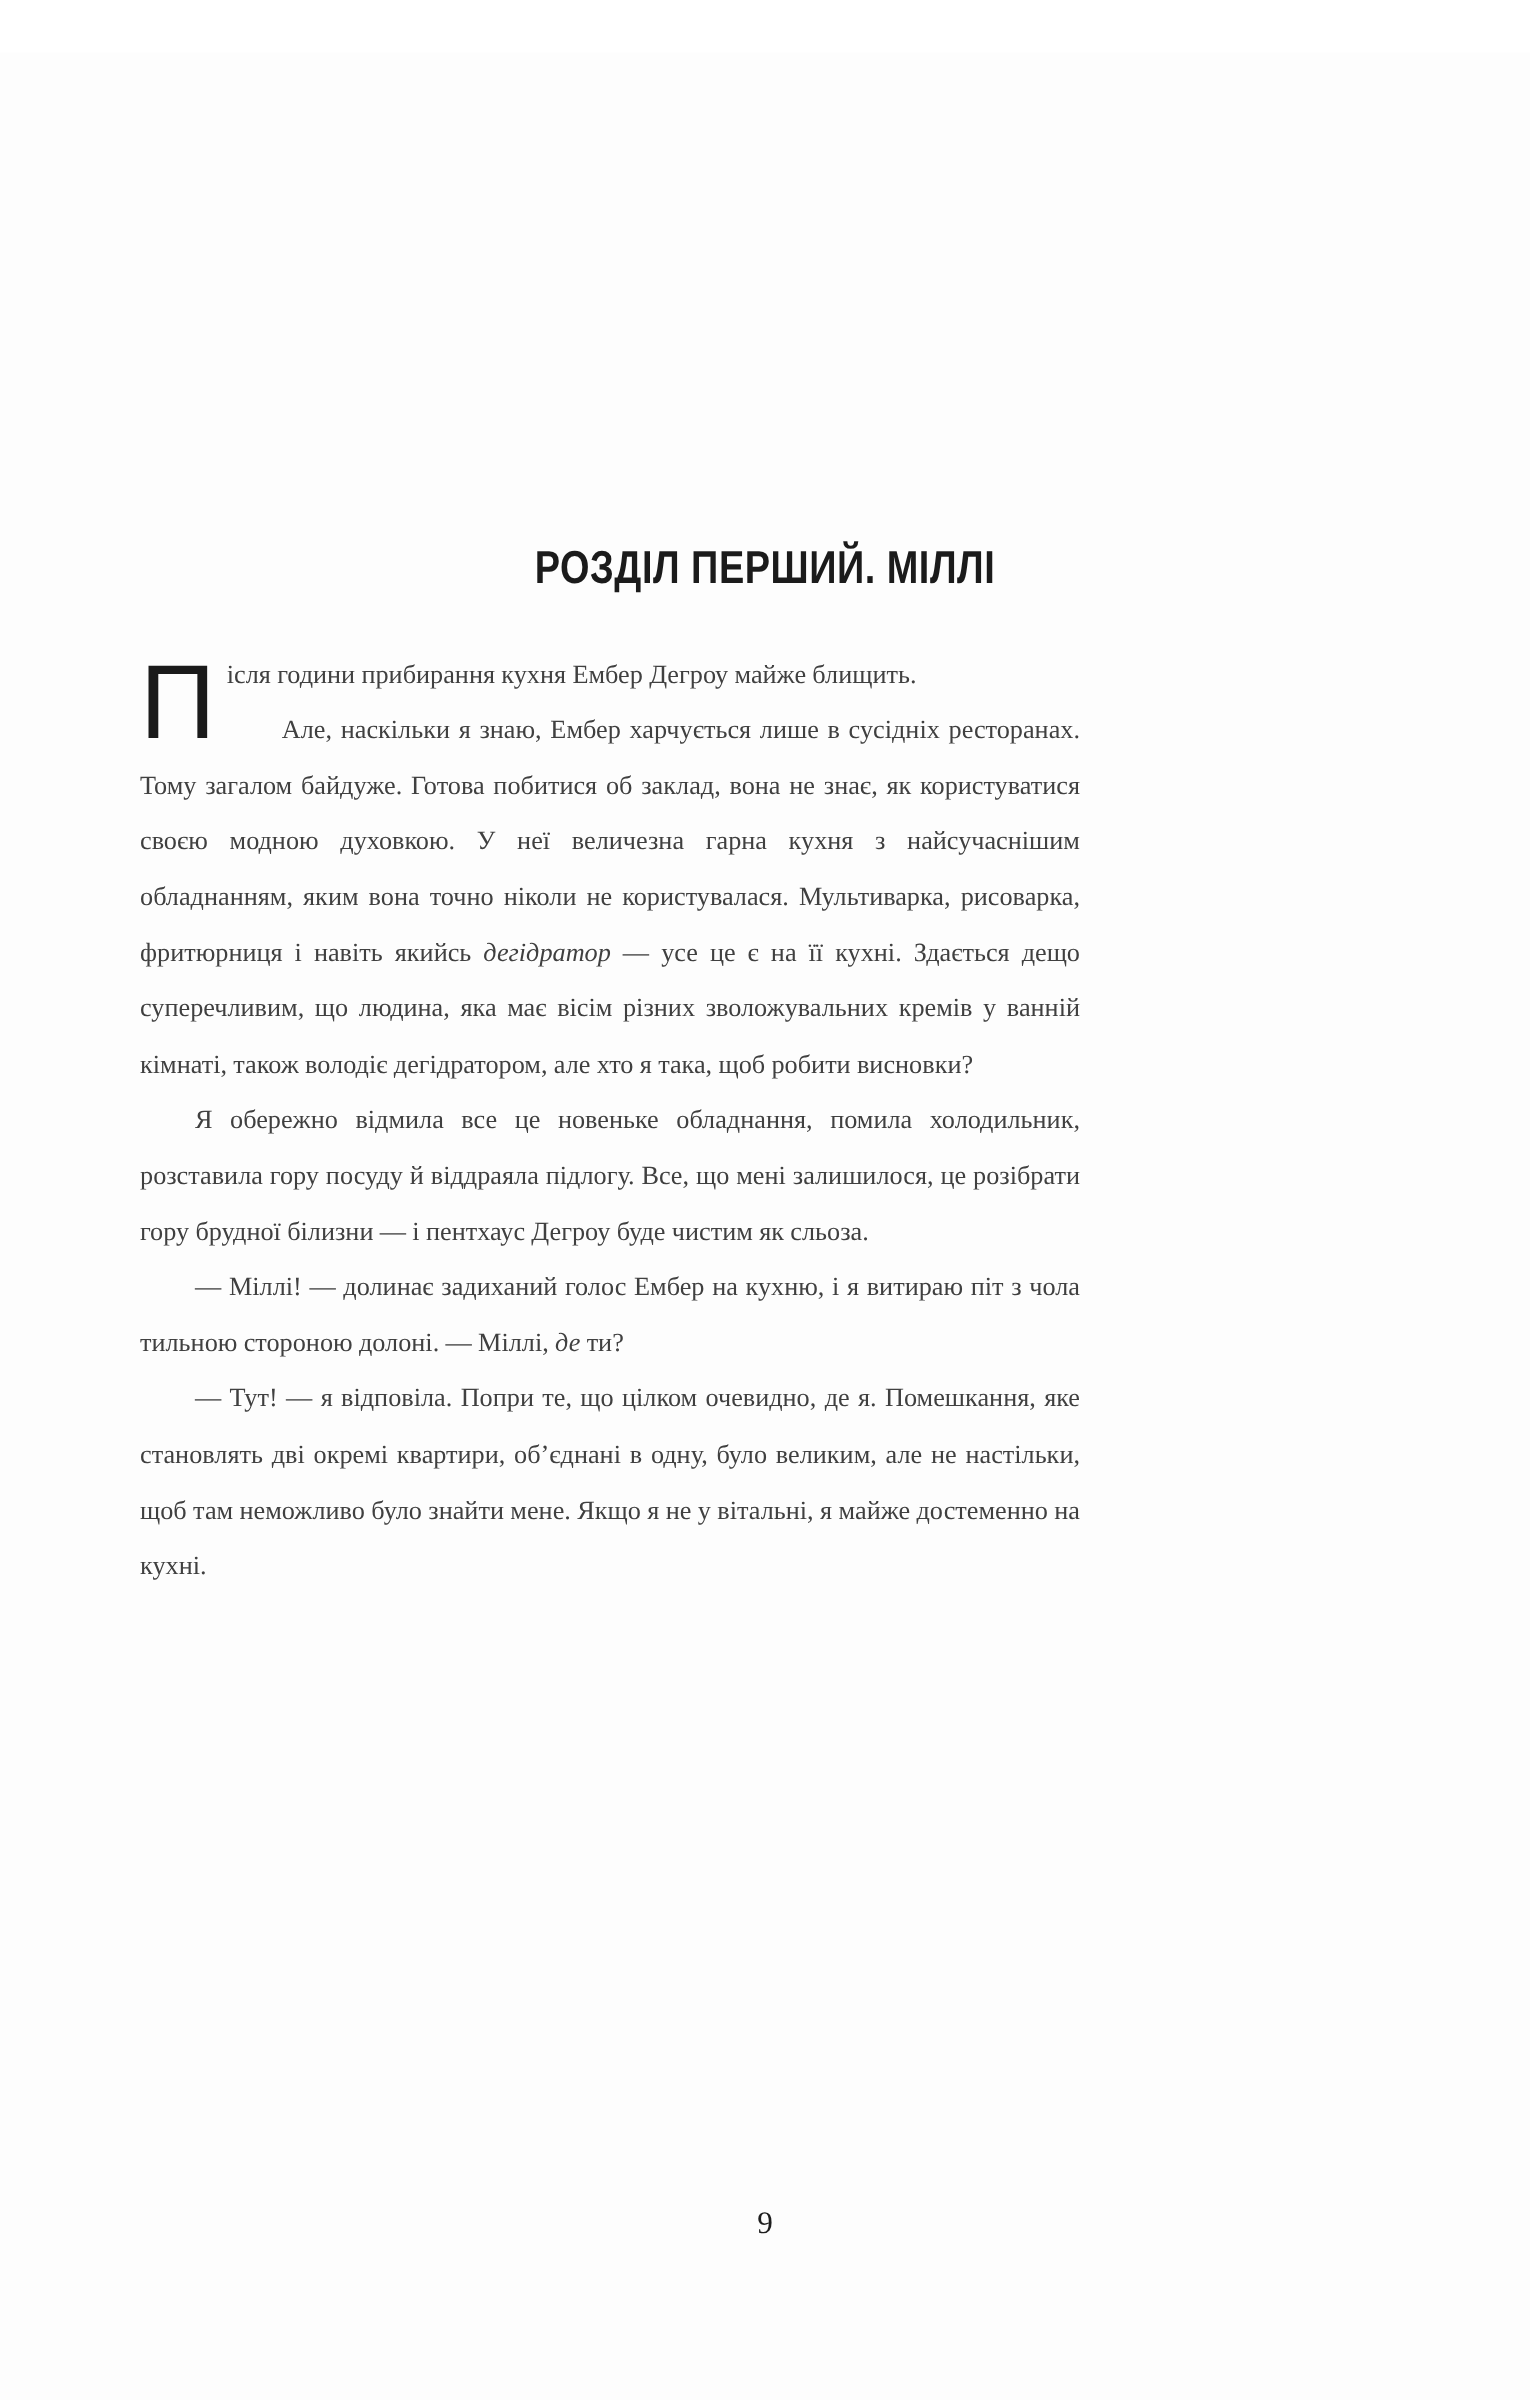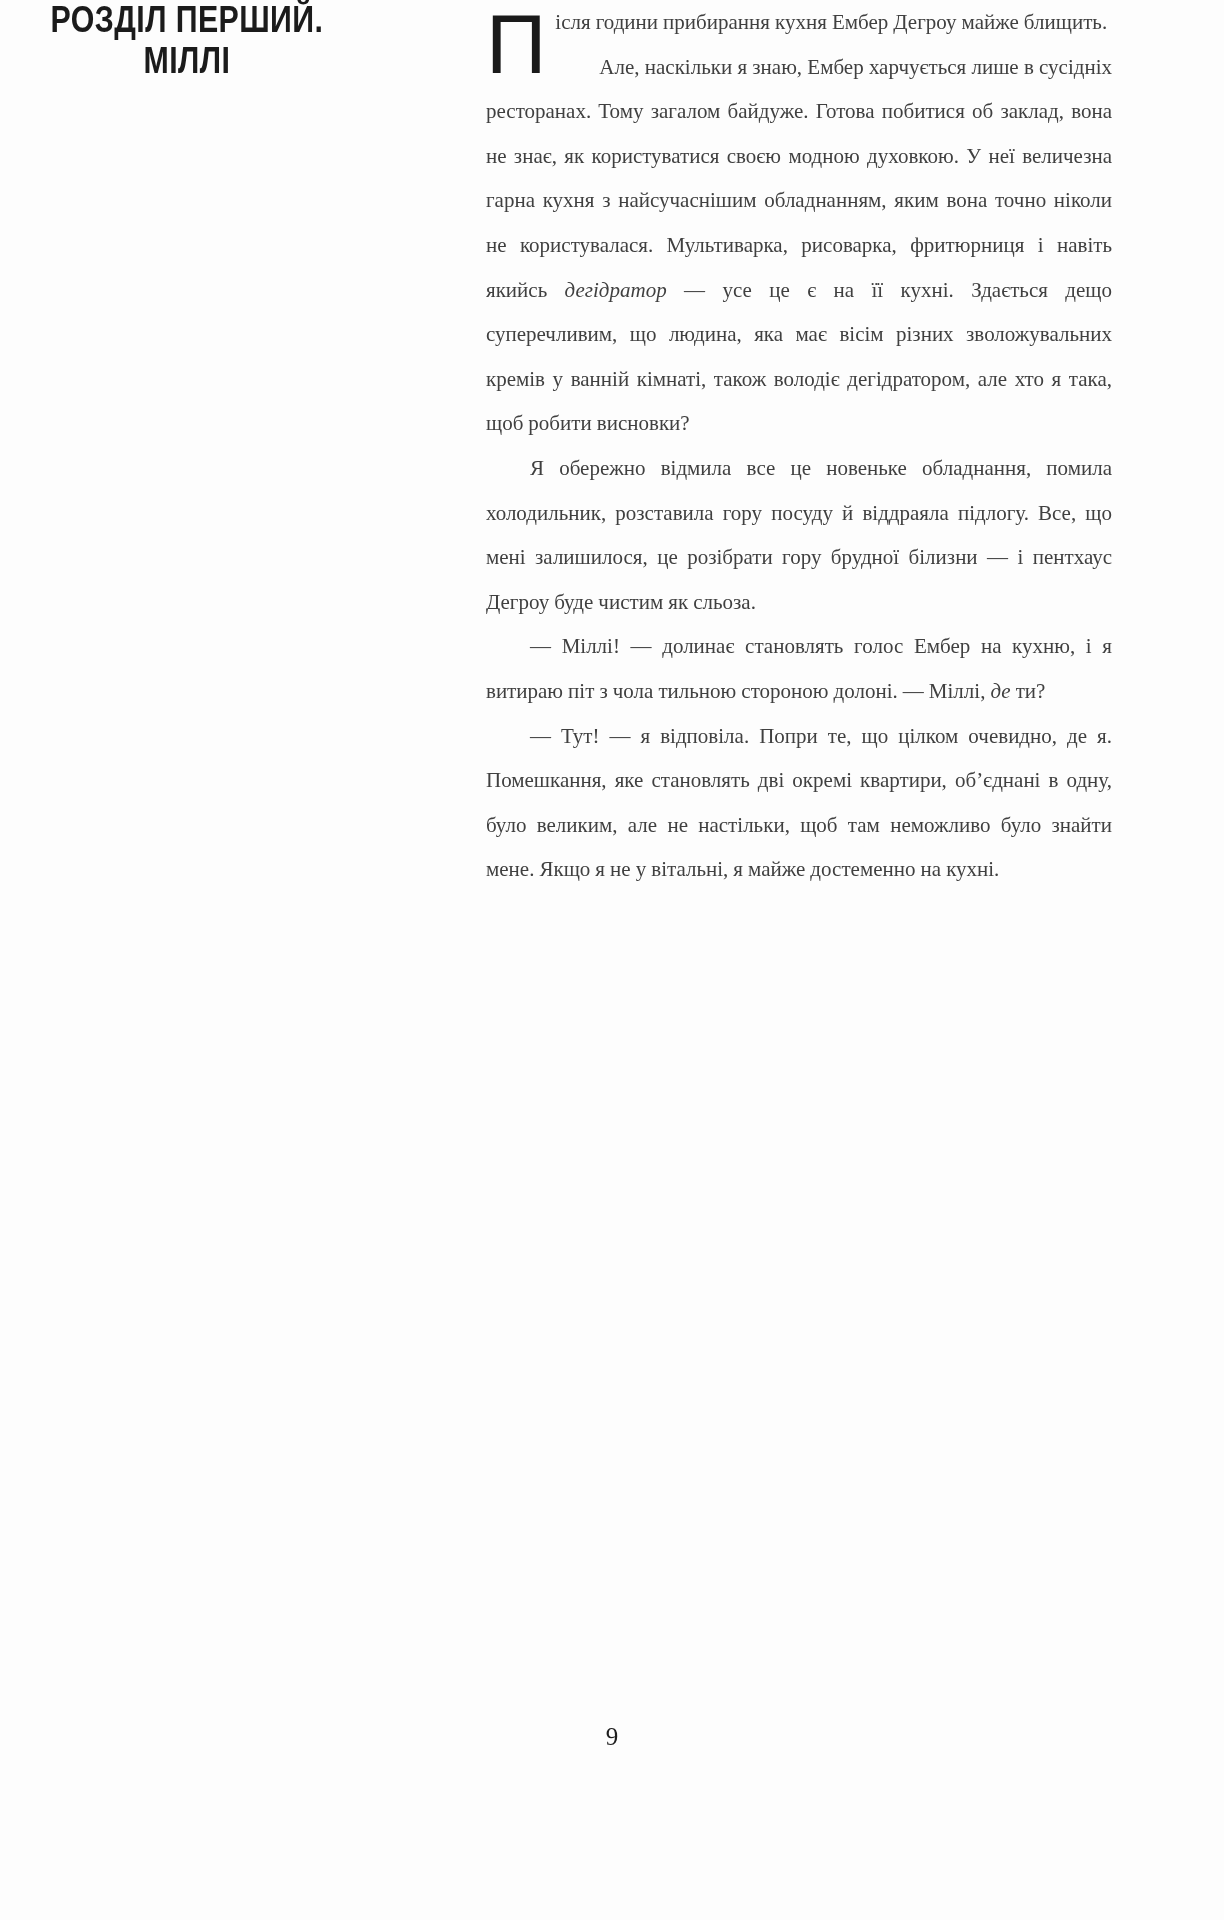--- a/index.html
+++ b/index.html
@@ -13,21 +13,22 @@
     overflow: hidden;
     font-family: "Liberation Serif", "DejaVu Serif", serif;
     color: #1a1a1a;
     position: relative;
   }
   .page {
     position: absolute;
     inset: 0;
     background: #fdfdfd;
     display: flex;
-    flex-direction: row;
+    flex-direction: column;
+    margin-top: 42px;
   }
   .page-top-space {
     height: 392px;
     flex: none;
   }
   .chapter-title {
     text-align: center;
     font-family: "Liberation Sans Narrow", "Liberation Sans", "DejaVu Sans", sans-serif;
     font-weight: 700;
     font-size: 37px;
@@ -101,21 +102,21 @@
     <p class="body-par">
       <span>Але, наскільки я знаю, Ембер харчується лише в сусідніх ресторанах. Тому загалом байдуже. Готова побитися об заклад, вона не знає, як користуватися своєю модною духовкою. У неї величезна гарна кухня з найсучаснішим обладнанням, яким вона точно ніколи не користувалася. Мультиварка, рисоварка, фритюрниця і навіть якийсь </span><i class="ital">дегідратор</i><span> — усе це є на її кухні. Здається дещо суперечливим, що людина, яка має вісім різних зволожувальних кремів у ванній кімнаті, також володіє дегідратором, але хто я така, щоб робити висновки?</span>
     </p>
 
 
     <p class="body-par">
       <span>Я обережно відмила все це новеньке обладнання, помила холодильник, розставила гору посуду й віддраяла підлогу. Все, що мені залишилося, це розібрати гору брудної білизни — і пентхаус Дегроу буде чистим як сльоза.</span>
     </p>
 
     <p class="body-par">
-      <span>— Міллі! — долинає становлять голос Ембер на кухню, і я витираю піт з чола тильною стороною долоні. — Міллі, </span><i class="ital">де</i><span> ти?</span>
+      <span>— Міллі! — долинає задиханий голос Ембер на кухню, і я витираю піт з чола тильною стороною долоні. — Міллі, </span><i class="ital">де</i><span> ти?</span>
     </p>
 
     <p class="body-par">
       <span>— Тут! — я відповіла. Попри те, що цілком очевидно, де я. Помешкання, яке становлять дві окремі квартири, об’єднані в одну, було великим, але не настільки, щоб там неможливо було знайти мене. Якщо я не у вітальні, я майже достеменно на кухні.</span>
     </p>
 
   </div>
 
   <div class="page-number">9</div>
 

